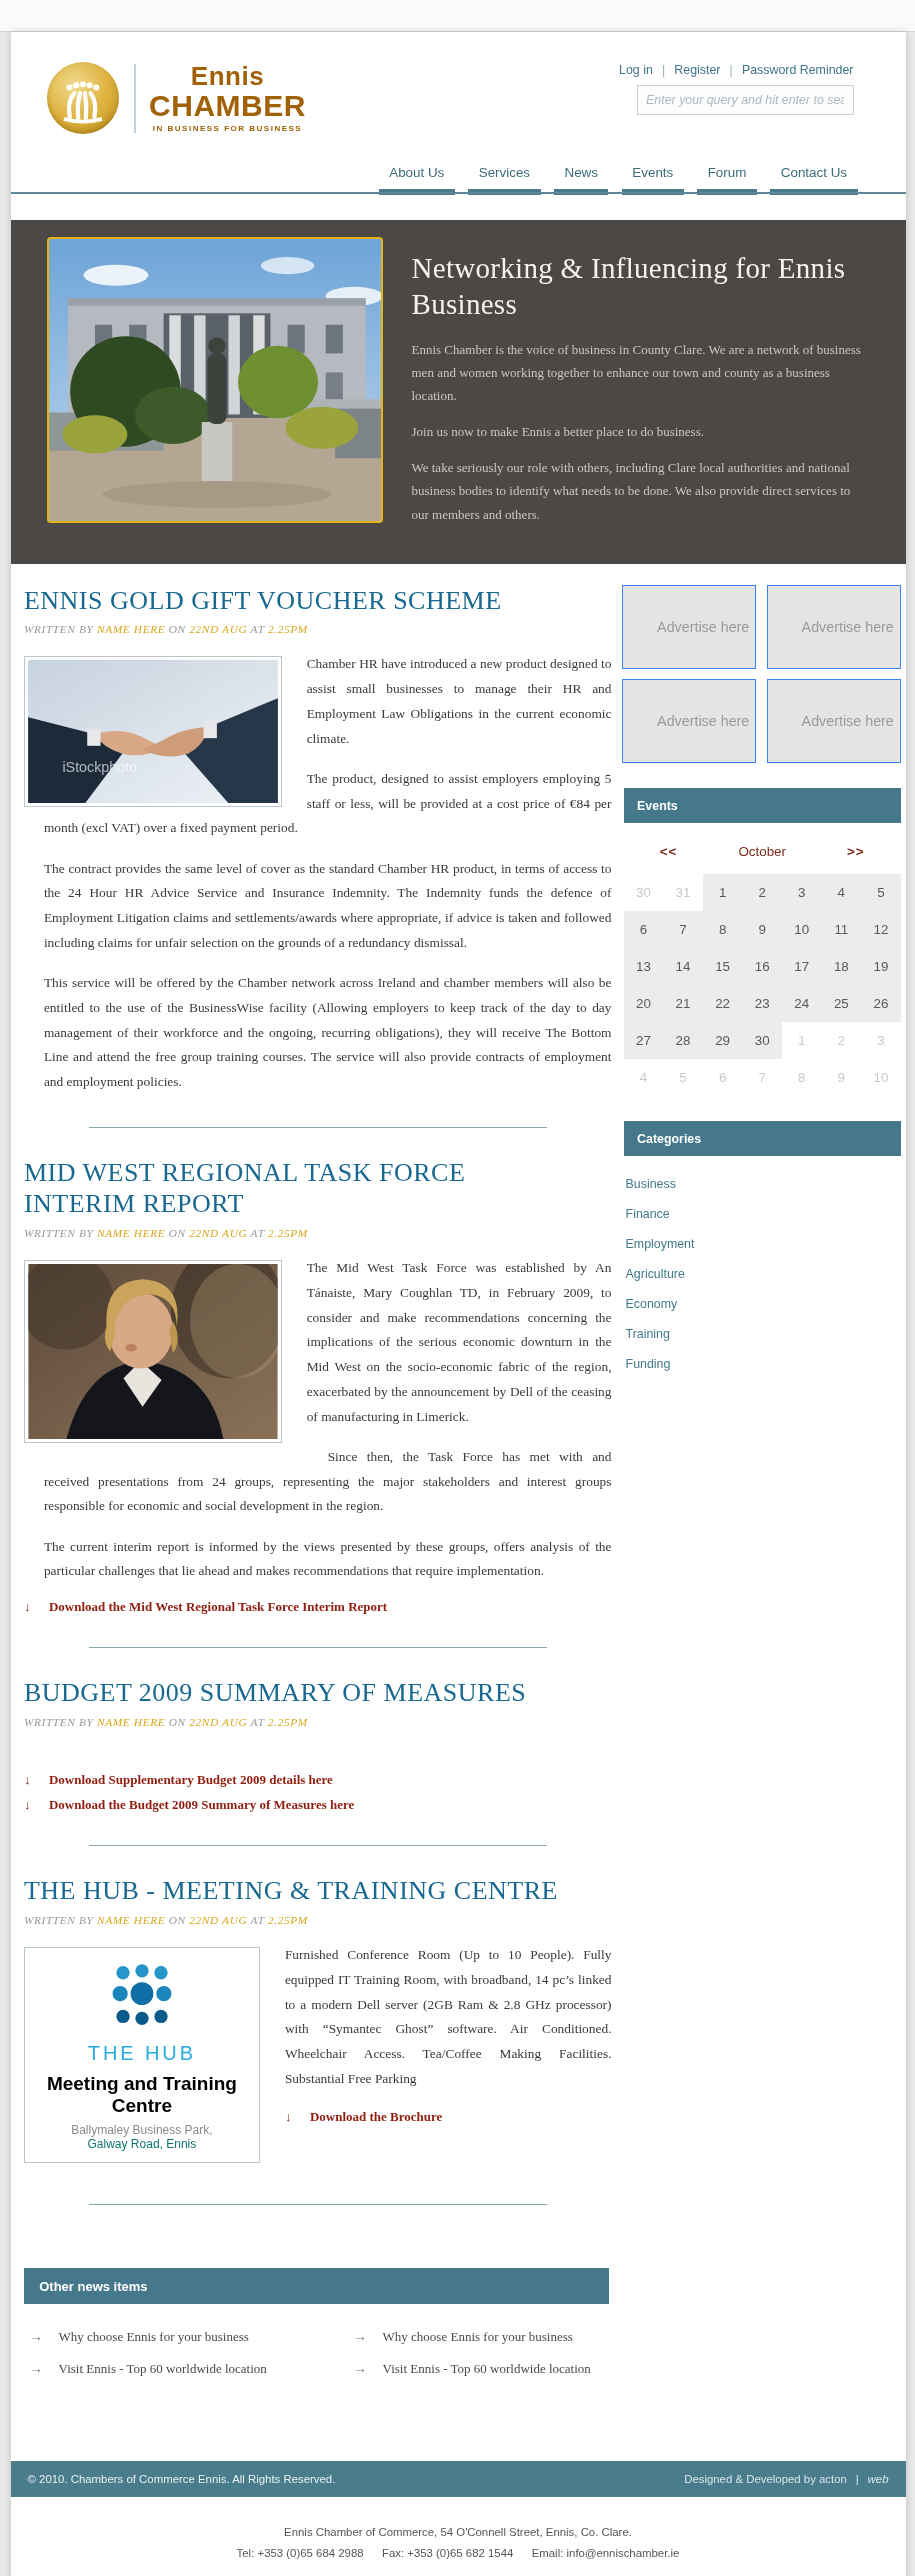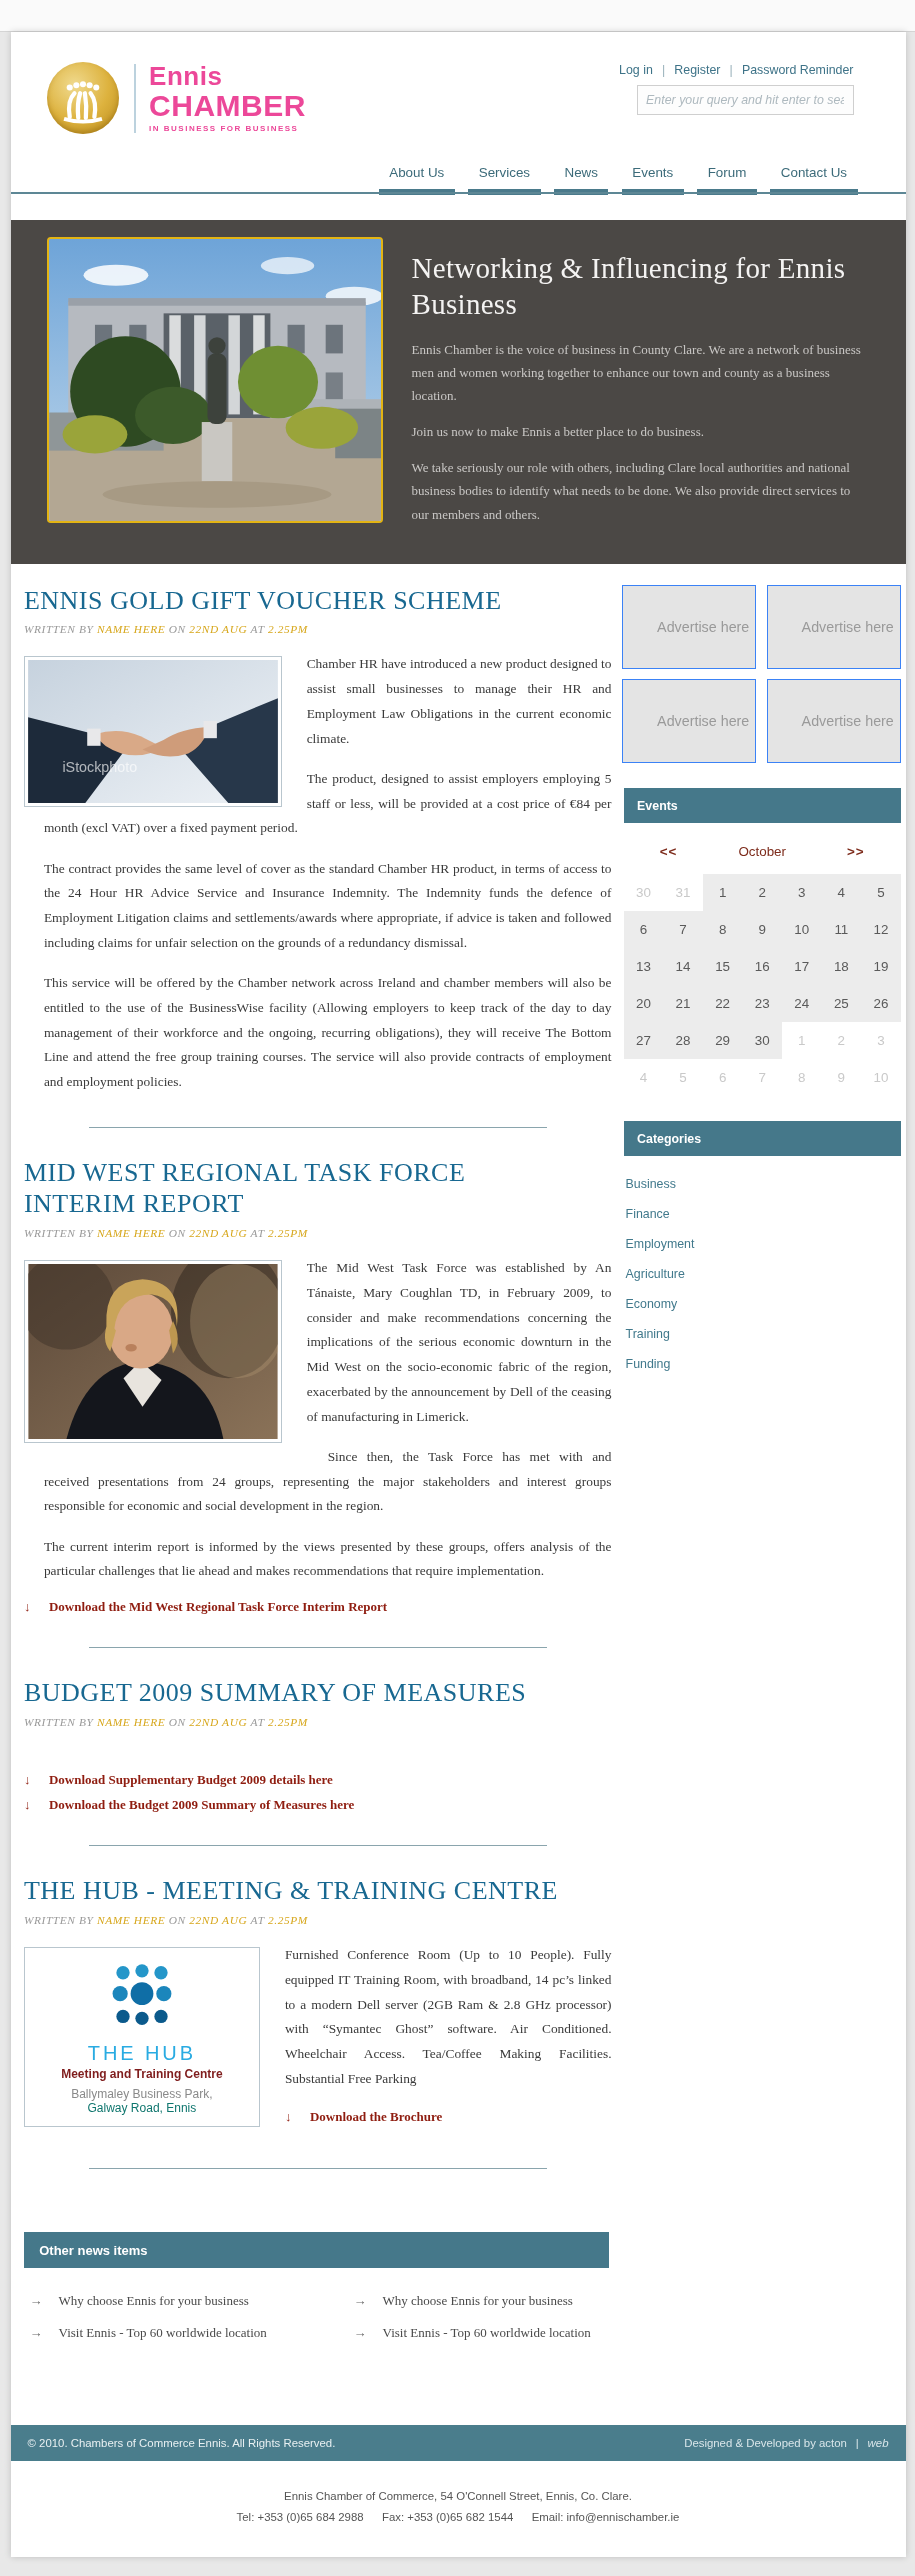--- a/index.html
+++ b/index.html
@@ -17,21 +17,21 @@
     padding-bottom:1px;
   }
   
   .header { position:relative; height:162px; }
   .header::after { content:""; position:absolute; left:0; right:0; bottom:0; height:1.9px; background:#5d8795; }
   .logo { position:absolute; left:36px; top:30.5px; display:flex; align-items:center; cursor:pointer; }
   .logo-badge { width:72px; height:72px; border-radius:50%;
     background:radial-gradient(circle at 38% 32%, #f0da8e, #ddb23e 52%, #bd8f1f 95%);
     box-shadow:inset 0 -2.9px 5.7px rgba(120,80,0,.35); position:relative; }
   .logo-sep { width:1.9px; height:69px; background:#bcd2de; margin:0 13.4px 0 15.3px; }
-  .logo-text { color:#ec4899; line-height:1; }
+  .logo-text { color:#a16207; line-height:1;text-align:center; }
   .logo-line1 { font-size:26px; font-weight:bold; letter-spacing:0.5px; }
   .logo-line2 { font-size:30px; font-weight:bold; letter-spacing:0.5px; margin-top:1.9px; }
   .logo-tag { font-size:8px; font-weight:bold; letter-spacing:1.5px; margin-top:4.8px; }
   .auth { position:absolute; top:31.5px; right:52px; font-size:12.4px; color:#9ab2bb; }
   .auth a { color:#3e7388; text-decoration:none; cursor:pointer; }
   .auth .pipe { margin:0 5.7px; color:#9ab2bb; }
   .search-box { position:absolute; top:53px; right:52px; }
   .search-box input {
     width:217px; height:30px; border:1px solid #cfcfcf; background:#fdfdfd;
     font-family:"Liberation Sans", sans-serif; font-style:italic; font-size:12.4px;
@@ -335,21 +335,21 @@
                 <circle cx="60" cy="10" r="7" fill="#2496c9"></circle>
                 <circle cx="80" cy="12" r="7" fill="#2496c9"></circle>
               <circle cx="37" cy="34" r="8" fill="#1b86bc"></circle>
                 <circle cx="60" cy="34" r="12" fill="#0f6ea6"></circle>
                 <circle cx="83" cy="34" r="8" fill="#1b86bc"></circle>
               <circle cx="40" cy="58" r="7" fill="#0b5a8c"></circle>
                 <circle cx="60" cy="60" r="7" fill="#0b5a8c"></circle>
                 <circle cx="80" cy="58" r="7" fill="#0b5a8c"></circle>
             </svg>
             <div style="color:#29abe2; font-size:20px; letter-spacing:2.9px; margin-top:5.7px;">THE HUB</div>
-            <div style="color:#7f1d1d; font-size:12px; font-weight:bold; margin-top:2px;">Meeting and Training Centre</div>
+            <div style="color:#000000; font-size:19px; font-weight:bold; margin-top:8px;">Meeting and Training Centre</div>
             <div style="color:#8a8a8a; font-size:12px; margin-top:5.7px;">Ballymaley Business Park,</div>
             <div style="color:#0f766e; font-size:12px;">Galway Road, Ennis</div>
           </div>
           <p class="body-text">Furnished Conference Room (Up to 10 People). Fully equipped IT Training Room, with broadband, 14 pc’s linked to a modern Dell server (2GB Ram &amp; 2.8 GHz processor) with “Symantec Ghost” software. Air Conditioned. Wheelchair Access. Tea/Coffee Making Facilities. Substantial Free Parking</p>
           <div class="dl-link" style="margin-top:17px;">
             <span class="arrow">↓</span><span>Download the Brochure</span>
           </div>
         </div>
         <hr class="divider">
       </div>

